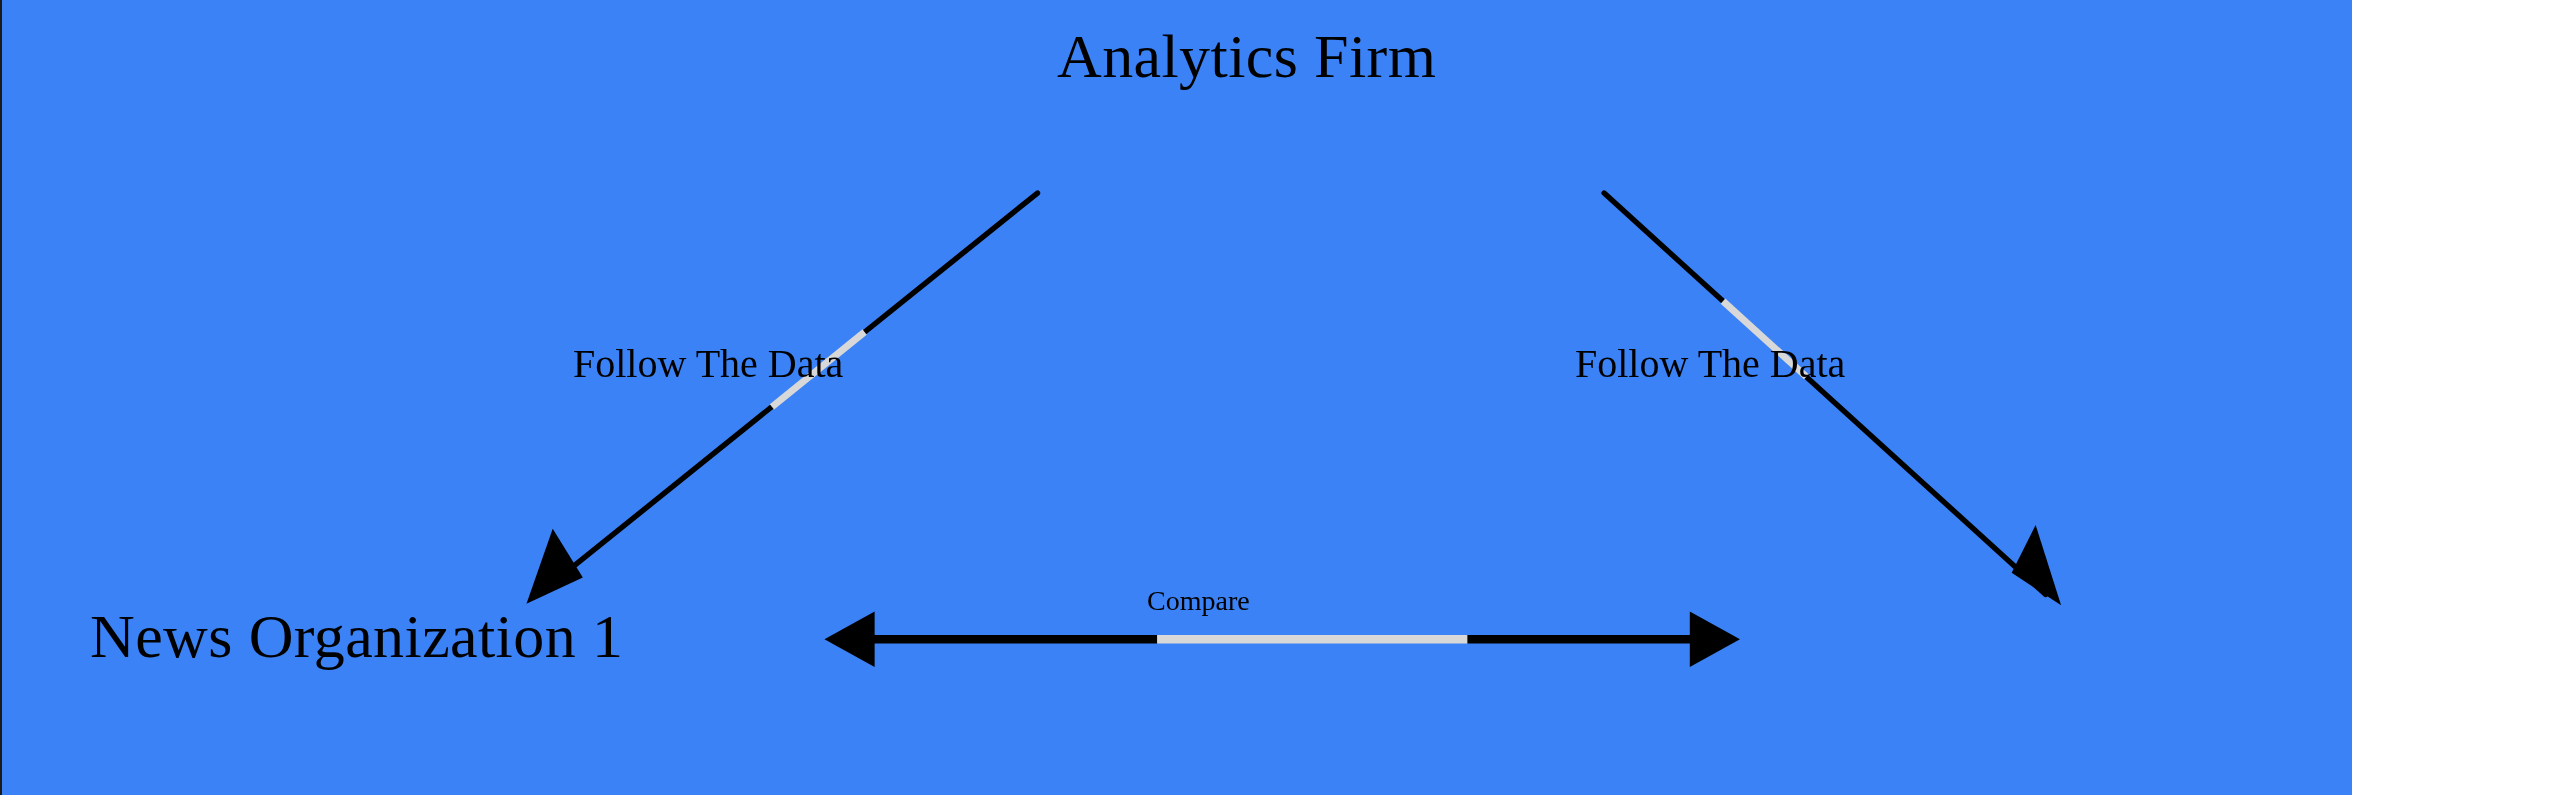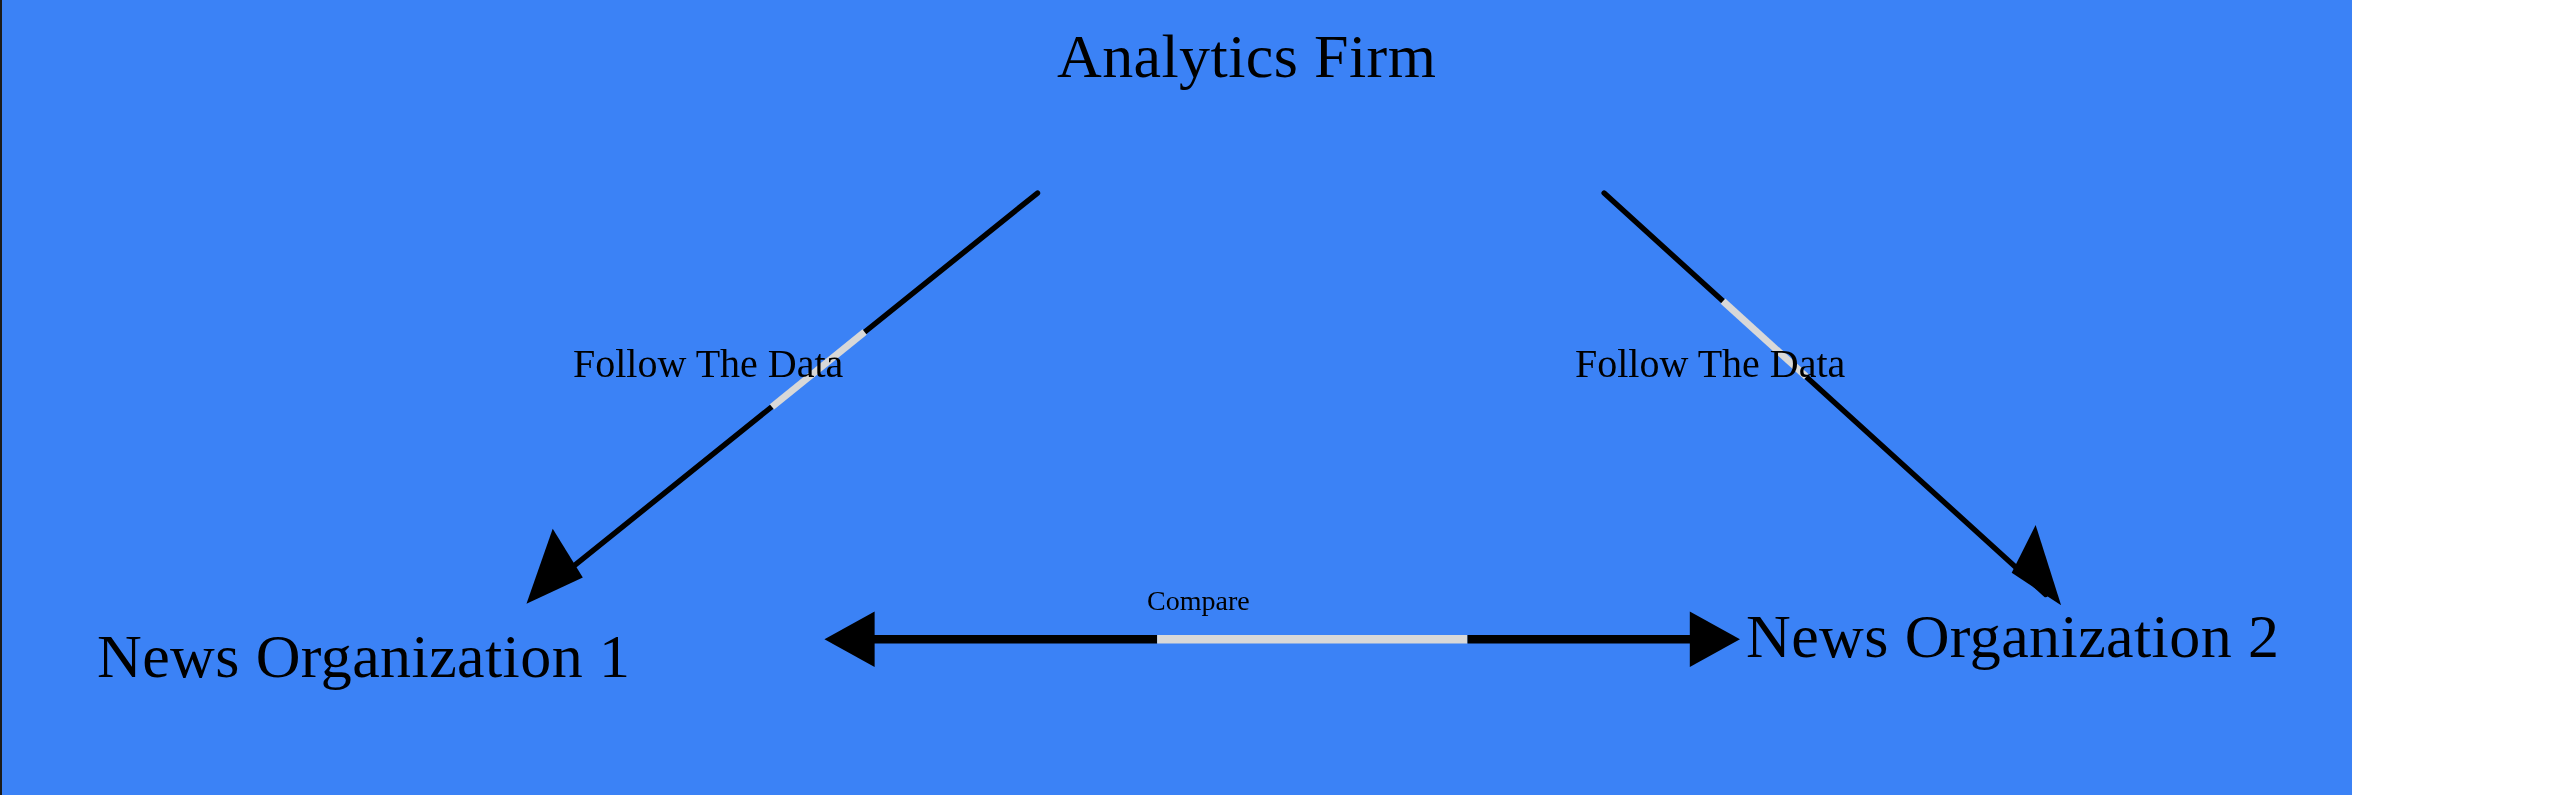--- a/index.html
+++ b/index.html
@@ -49,25 +49,24 @@
   
   #node-analytics-firm {
     left: 1057px;
     top: 25px;
     font-size: 62px;
     letter-spacing: 0.4px;
   }
 
   
   #node-news-org-1 {
-    left: 97px;
+    left: 90px;
     top: 605px;
     font-size: 62px;
     letter-spacing: 0.4px;
-    margin-top: 20px;
   }
 
   
   #node-news-org-2 {
     left: 1746px;
     top: 605px;
     font-size: 62px;
     letter-spacing: 0.4px;
   }
 
@@ -133,21 +132,20 @@
       <polygon points="1068,828 1133,792 1133,864" fill="#000000"></polygon>
 
       <polygon points="2254,828 2189,792 2189,864" fill="#000000"></polygon>
     </g>
   </svg>
 
   <div class="node-label" id="node-analytics-firm">Analytics Firm</div>
 
   <div class="node-label" id="node-news-org-1">News Organization 1</div>
 
-  <div class="node-label" id="node-news-org-2">News Organization 2</div>
 
   <div class="edge-label" id="edge-label-left">Follow The Data</div>
 
   <div class="edge-label" id="edge-label-right">Follow The Data</div>
 
   <div class="edge-label" id="edge-label-compare">Compare</div>
 
 </div>
 
 

